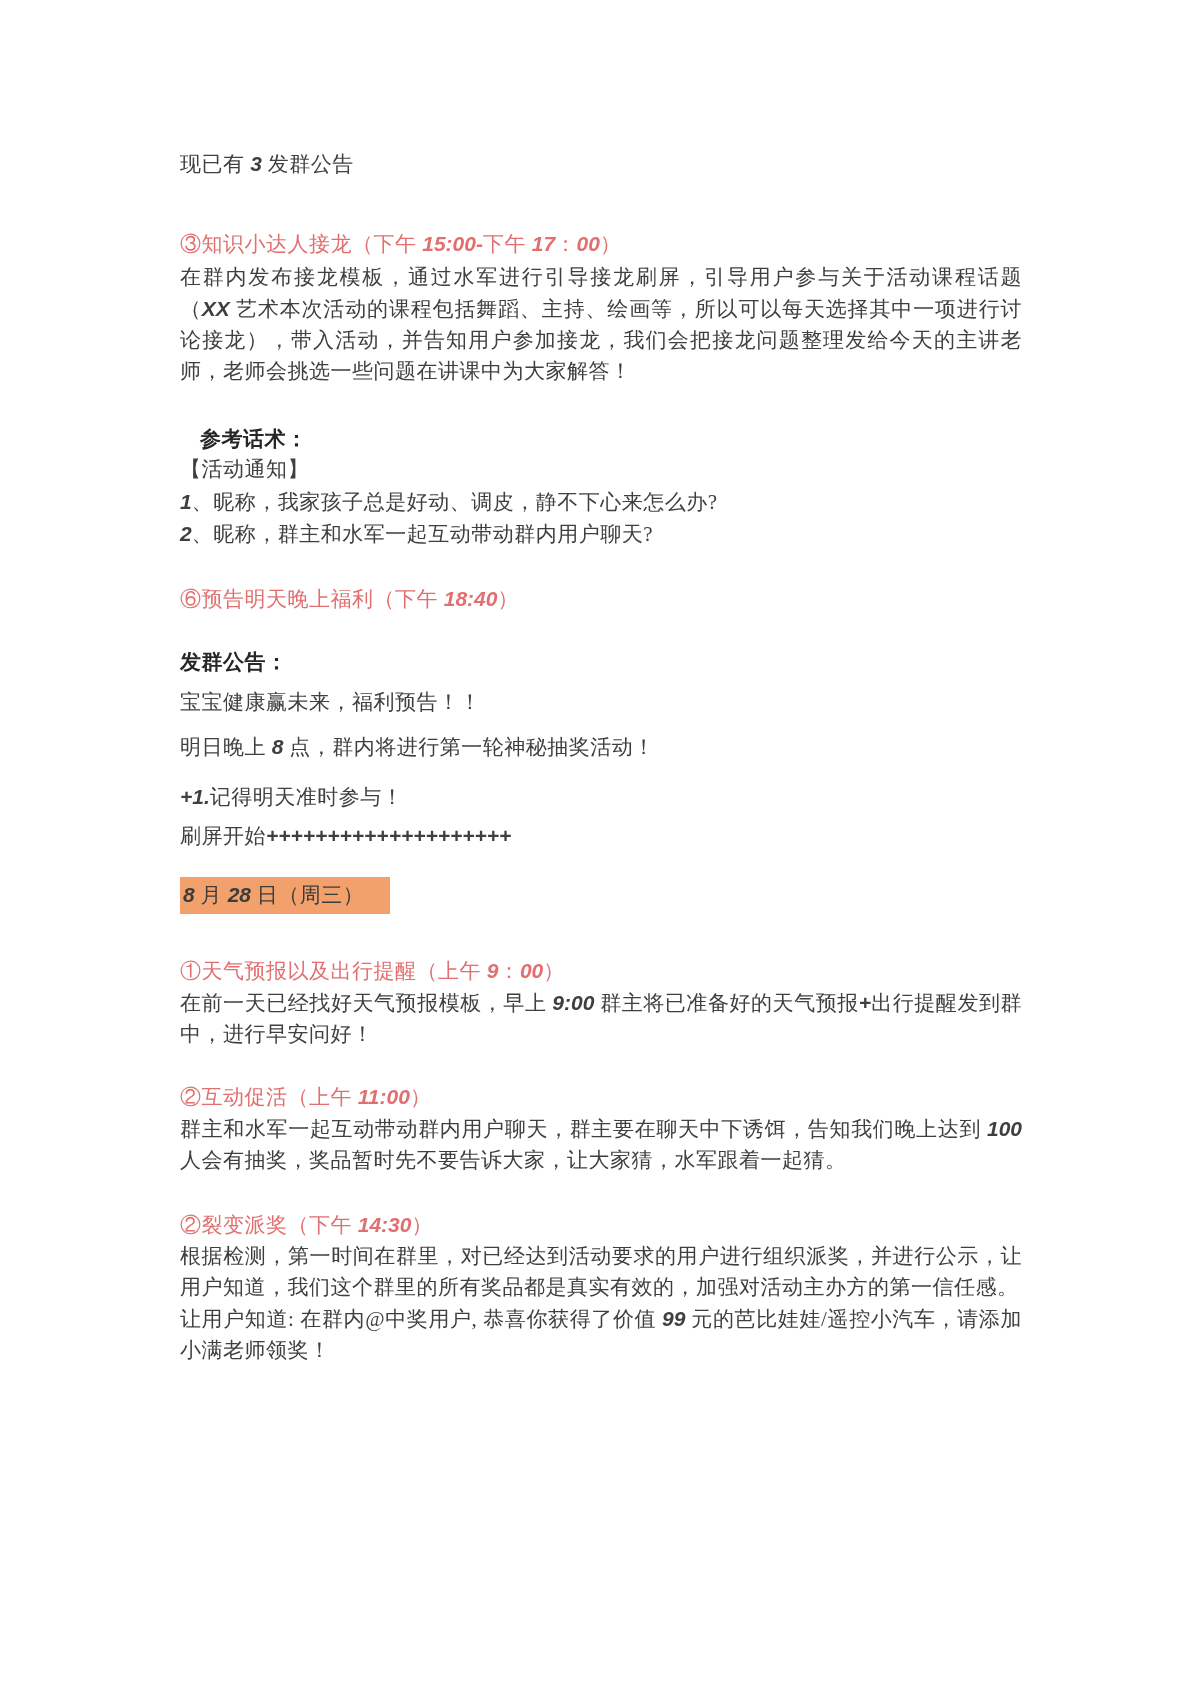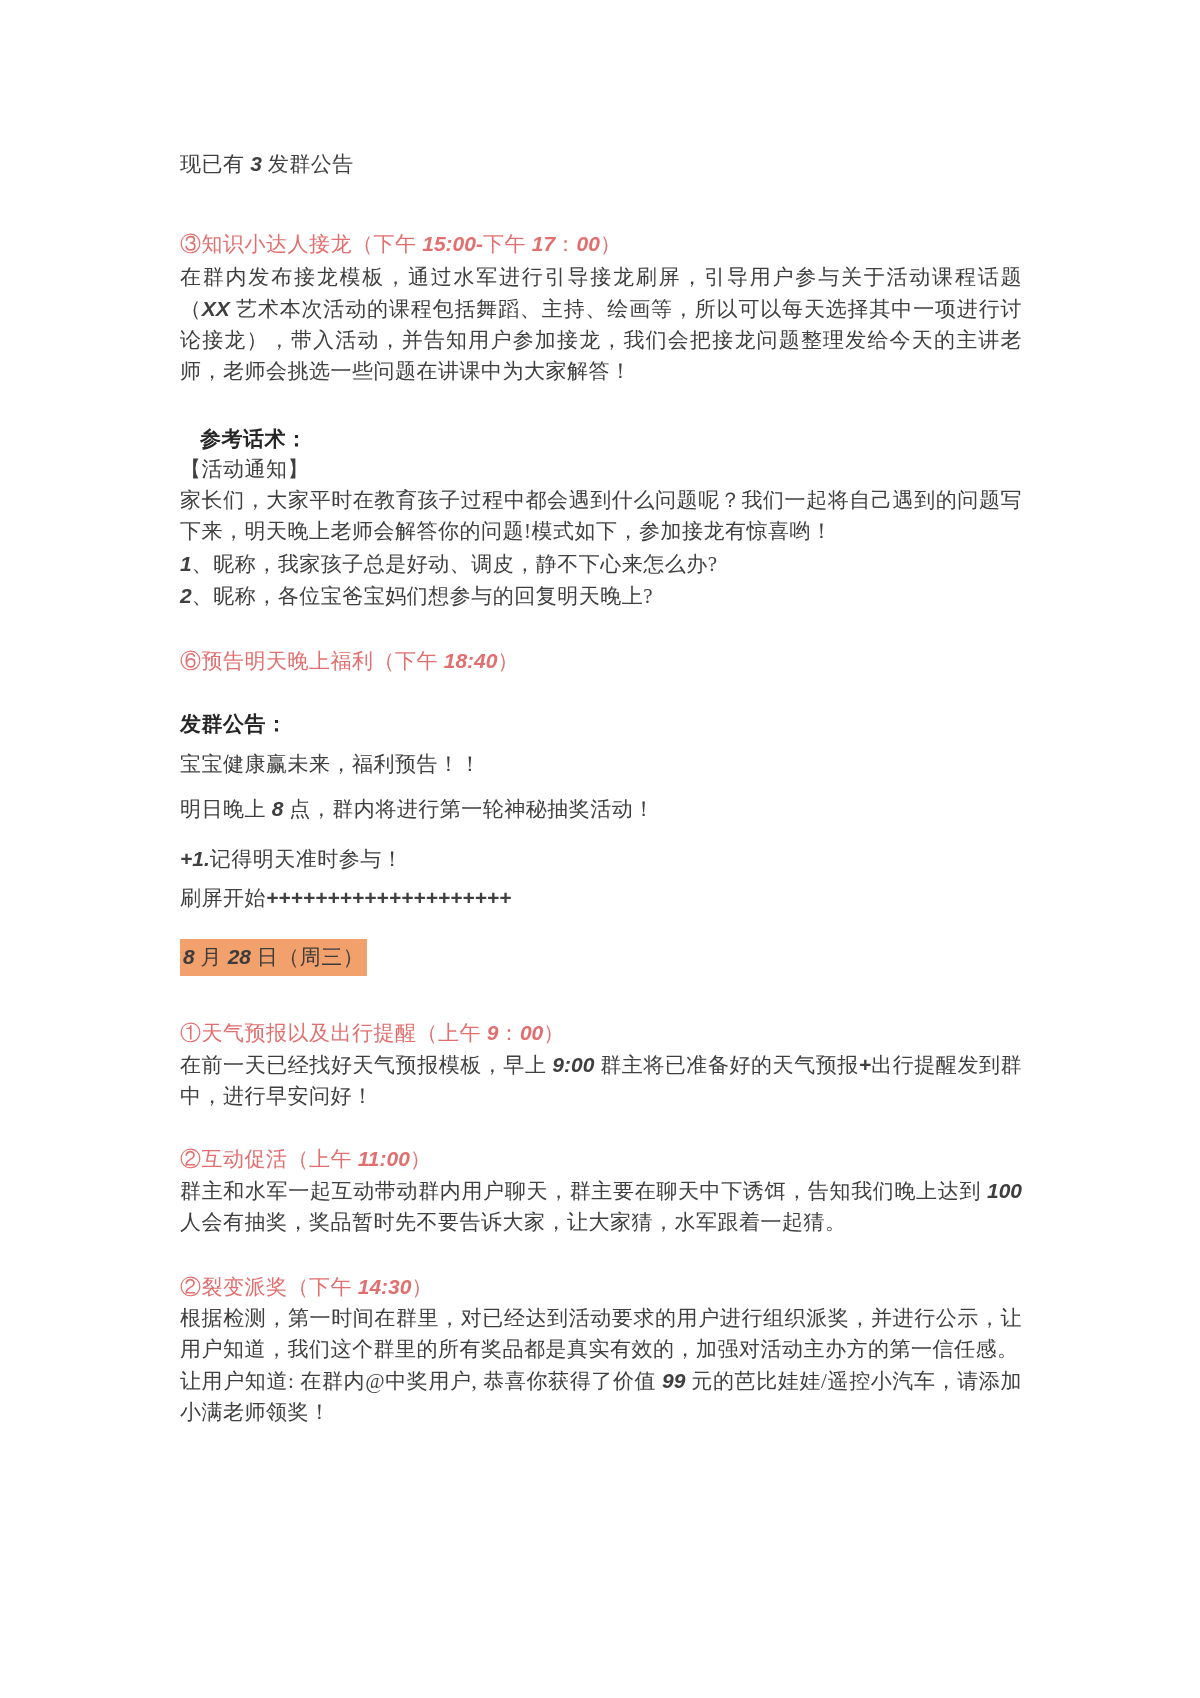--- a/index.html
+++ b/index.html
@@ -44,21 +44,21 @@
   .num {
     font-family: "Liberation Sans", "DejaVu Sans", sans-serif;
     font-style: italic;
     font-weight: 700;
     letter-spacing: 0;
   }
   
   .date-box {
     display: inline-block;
     background: var(--highlight-orange, #f2a16c);
-    padding: 2px 3px 3px 3px;
+    padding: 2px 26px 3px 3px;
     color: #3c3c3c;
   }
   
   .m-status   { margin-top: 0   !important; }
   .m-h3       { margin-top: 48px !important; }
   .m-p3       { margin-top: 2px  !important; }
   .m-reftitle { margin-top: 36px !important; }
   .m-notice   { margin-top: 0    !important; }
   .m-parents  { margin-top: 0    !important; }
   .m-item1    { margin-top: 1px  !important; }
@@ -84,23 +84,22 @@
 
 <div class="doc">
 
   <p class="m-status"><span>现已有 </span><span class="num">3</span><span> 发群公告</span></p>
 
   <p class="heading-red m-h3"><span>③知识小达人接龙（下午 </span><span class="num">15:00-</span><span>下午 </span><span class="num">17</span><span>：</span><span class="num">00</span><span>）</span></p>
   <p class="m-p3"><span>在群内发布接龙模板，通过水军进行引导接龙刷屏，引导用户参与关于活动课程话题（</span><span class="num">XX</span><span> 艺术本次活动的课程包括舞蹈、主持、绘画等，所以可以每天选择其中一项进行讨论接龙），带入活动，并告知用户参加接龙，我们会把接龙问题整理发给今天的主讲老师，老师会挑选一些问题在讲课中为大家解答！</span></p>
 
   <p class="bold-title indent-sm m-reftitle">参考话术：</p>
   <p class="m-notice">【活动通知】</p>
-  <p class="m-parents">家长们，大家平时在教育孩子过程中都会遇到什么问题呢？我们一起将自己遇到的问题写下来，明天晚上老师会解答你的问题!模式如下，参加接龙有惊喜哟！</p>
   <p class="m-item1"><span class="num">1</span><span>、昵称，我家孩子总是好动、调皮，静不下心来怎么办?</span></p>
-  <p class="m-item2"><span class="num">2</span><span>、昵称，各位宝爸宝妈们想参与的回复明天晚上?</span></p>
+  <p class="m-item2"><span class="num">2</span><span>、昵称，群主和水军一起互动带动群内用户聊天?</span></p>
 
   <p class="heading-red m-h6"><span>⑥预告明天晚上福利（下午 </span><span class="num">18:40</span><span>）</span></p>
 
   <p class="bold-title m-anntitle">发群公告：</p>
   <p class="m-pa1">宝宝健康赢未来，福利预告！！</p>
   <p class="m-pa2"><span>明日晚上 </span><span class="num">8</span><span> 点，群内将进行第一轮神秘抽奖活动！</span></p>
   <p class="m-pa4"><span class="num">+1.</span><span>记得明天准时参与！</span></p>
   <p class="m-pa5"><span>刷屏开始</span><span class="num">++++++++++++++++++++</span></p>
 
   <p class="m-date"><span class="date-box"><span class="num">8</span><span> 月 </span><span class="num">28</span><span> 日（周三）</span></span></p>

